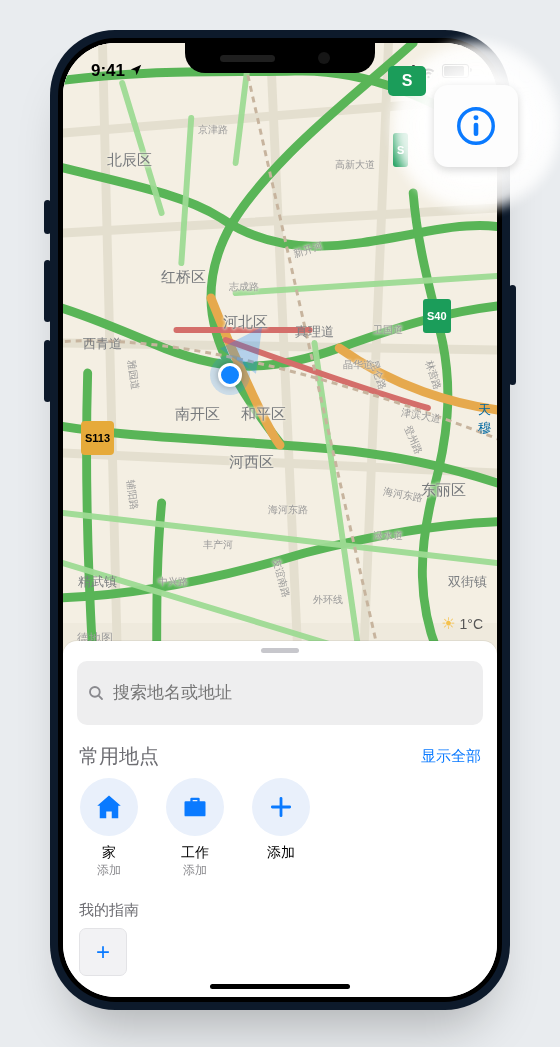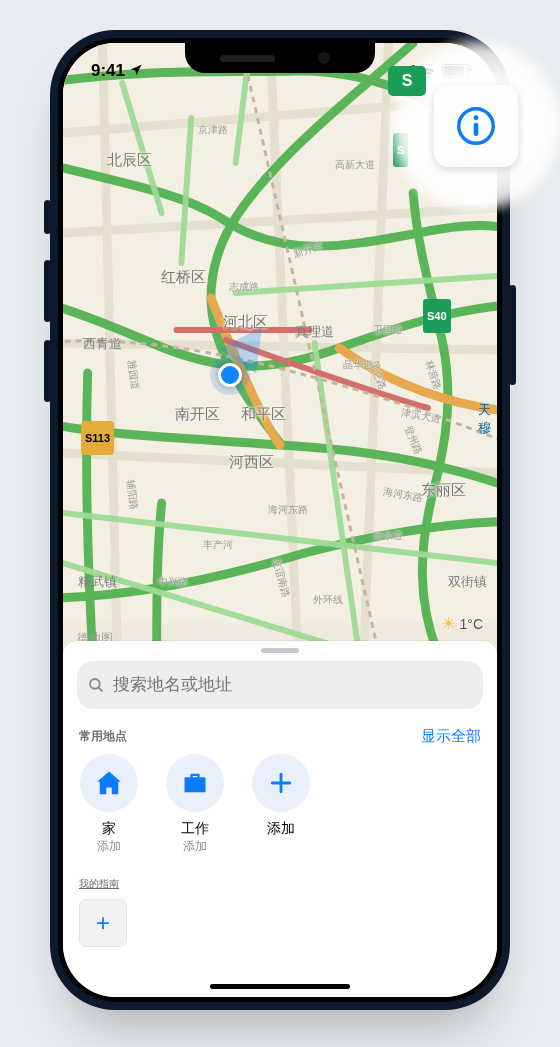--- a/index.html
+++ b/index.html
@@ -67,32 +67,32 @@
   .shield.orange{background:#e6aa3a;color:#000;font-weight:600;}
   .userloc{position:absolute;width:18px;height:18px;border-radius:50%;background:#1184ff;border:3px solid #fff;box-shadow:0 0 6px rgba(0,0,0,.3),0 0 0 8px rgba(17,132,255,.18);left:155px;top:320px;z-index:10;}
   .cone{position:absolute;left:165px;top:280px;width:0;height:0;border-left:22px solid transparent;border-right:22px solid transparent;border-bottom:42px solid rgba(17,132,255,.28);transform:rotate(35deg);z-index:9;}
   .weather{position:absolute;right:14px;bottom:20px;font-size:14px;color:#555;display:flex;align-items:center;gap:4px;}
   .weather .sun{color:#f5c14c;font-size:16px;}
   .dedi{position:absolute;left:14px;bottom:6px;font-size:12px;color:#9d9d9d;}
 
   
   .sheet{position:absolute;left:0;right:0;top:598px;bottom:0;background:#fff;border-radius:14px 14px 0 0;box-shadow:0 -1px 0 rgba(0,0,0,.06);}
   .grabber{width:38px;height:5px;background:#c7c7cc;border-radius:3px;margin:7px auto 8px;}
-  .search{margin:0 14px;height:40px;background:#eeeeef;border-radius:16px;display:flex;align-items:center;padding:4px 10px;color:#838388;}
+  .search{margin:0 14px;height:40px;background:#eeeeef;border-radius:10px;display:flex;align-items:center;padding:12px 10px;color:#838388;}
   .search span.ico{margin-right:6px;display:flex;}
   .search input{border:none;background:transparent;flex:1;font-size:17px;color:#000;outline:none;}
   .sect{display:flex;justify-content:space-between;align-items:center;margin:18px 16px 8px;}
-  .sect h3{margin:0;font-size:12px;font-weight:700;color:#6d6d72;}
+  .sect h3{margin:0;font-size:20px;font-weight:400;color:#6d6d72;}
   .sect a{font-size:15px;text-decoration:none;color:var(--blue);}
   .favrow{display:flex;gap:26px;margin:8px 16px 4px;}
   .fav{display:flex;flex-direction:column;align-items:center;width:60px;}
   .fav .circle{width:58px;height:58px;border-radius:50%;background:#e9f0fb;display:flex;align-items:center;justify-content:center;margin-bottom:8px;color:var(--blue);}
   .fav .t1{font-size:14px;color:#000;}
   .fav .t2{font-size:12px;color:#8a8a8e;}
-  .sect2{margin:22px 16px 6px;font-size:10px;color:#6d6d72;text-decoration:underline;}
+  .sect2{margin:22px 16px 6px;font-size:15px;color:#6d6d72;}
   .guide{margin:8px 16px 0;display:flex;align-items:center;gap:16px;}
   .guide .thumb{width:46px;height:46px;border-radius:7px;background:#f2f2f4;border:1px solid #e3e3e6;display:flex;align-items:center;justify-content:center;color:var(--blue);font-size:24px;font-weight:300;}
   .guide .gl{color:var(--blue);font-size:19px;}
   .homebar{position:absolute;left:50%;bottom:8px;transform:translateX(-50%);width:140px;height:5px;background:#000;border-radius:3px;}
 
   
   .bubble{
     position:absolute;right:-6px;top:36px;width:180px;height:180px;z-index:50;
     display:flex;align-items:center;justify-content:center;pointer-events:none;
   }

